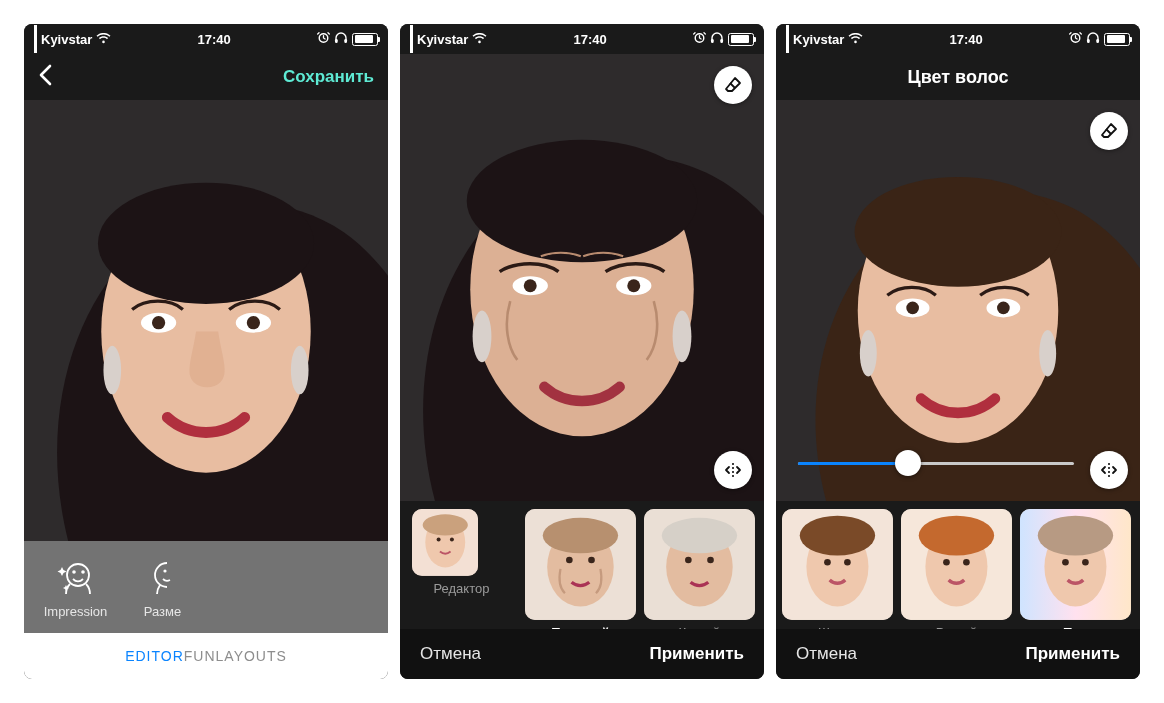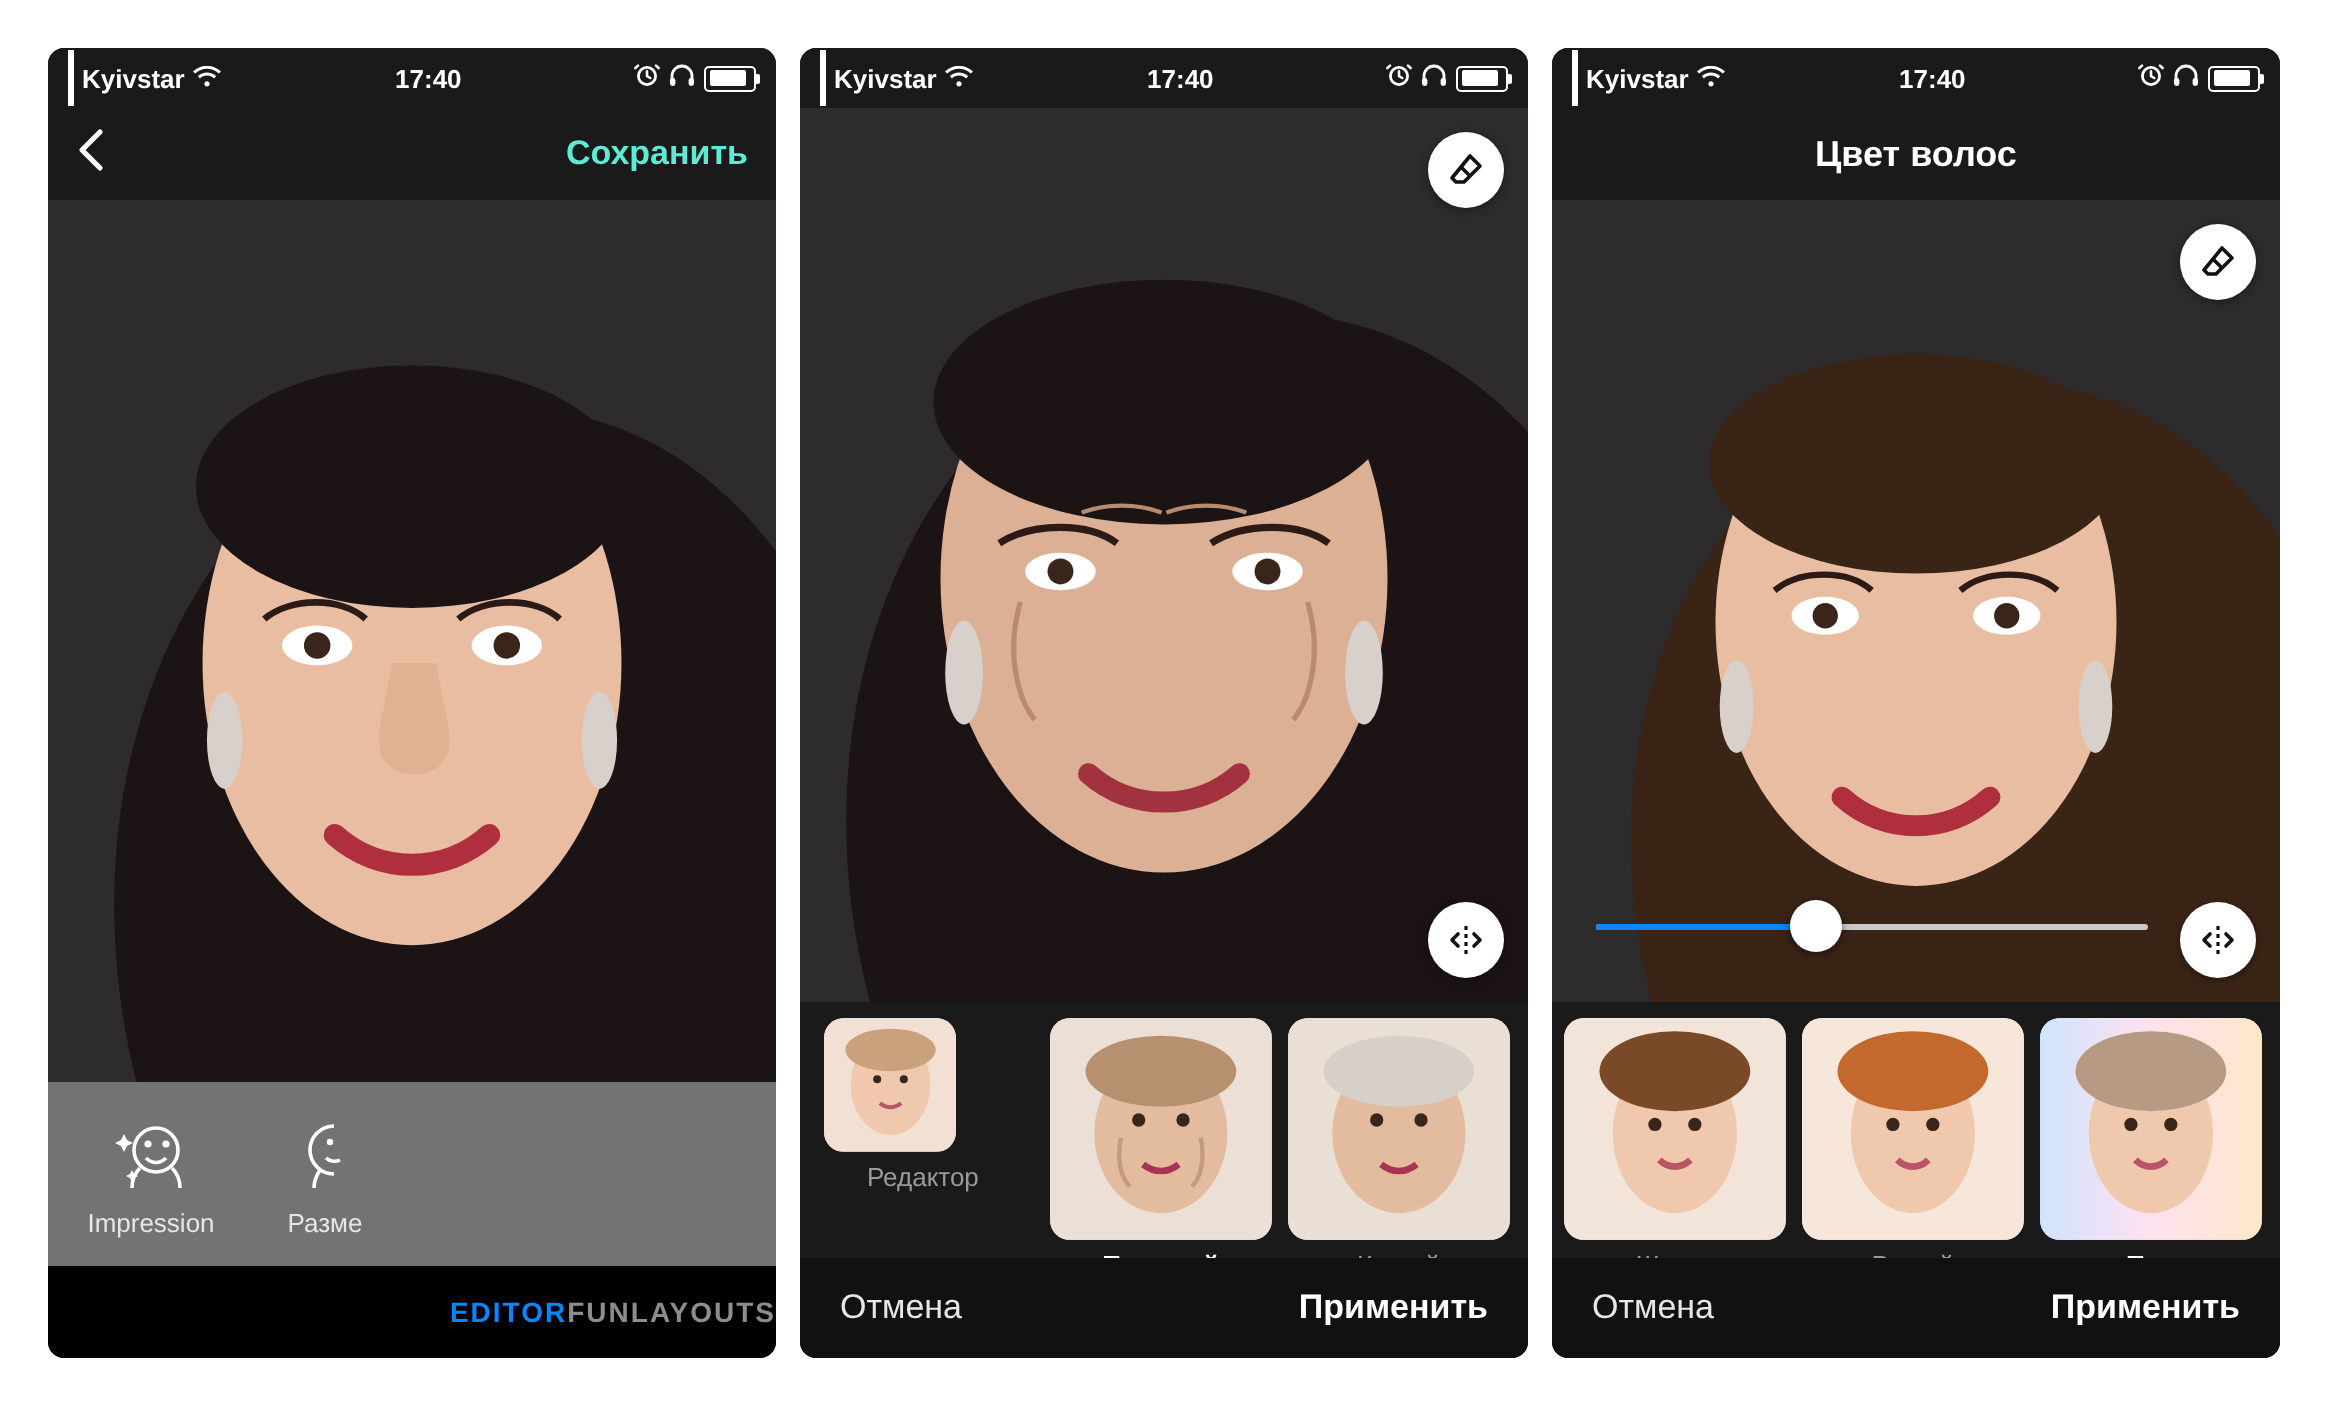--- a/index.html
+++ b/index.html
@@ -110,22 +110,22 @@
   .toolrow{
     height:92px; background:#737373; display:flex; align-items:center;
     padding:0 8px; gap:0;
   }
   .tool{
     flex:0 0 25%; display:flex;flex-direction:column;align-items:center;gap:6px;
     color:#e6e6e6; font-size:13px;
   }
   .tool .ticon{ width:42px;height:42px;display:flex;align-items:center;justify-content:center;}
   .tabrow{
-    height:46px; background:#000000; display:flex; align-items:center; justify-content:flex-end;
-    font-size:14px; font-weight:700; letter-spacing:1px;
+    height:46px; background:#ffffff; display:flex; align-items:center; justify-content:center;
+    font-size:14px; font-weight:400; letter-spacing:1px;
   }
   .tabrow .tab{ color:#8d8d8d; }
   .tabrow .tab.active{ color:#0a84ff; }
 
   
   .filters{
     height:120px; background:#1a1a1a; display:flex; align-items:flex-start; gap:8px;
     padding:8px 6px 0 6px;
   }
   .filter{

